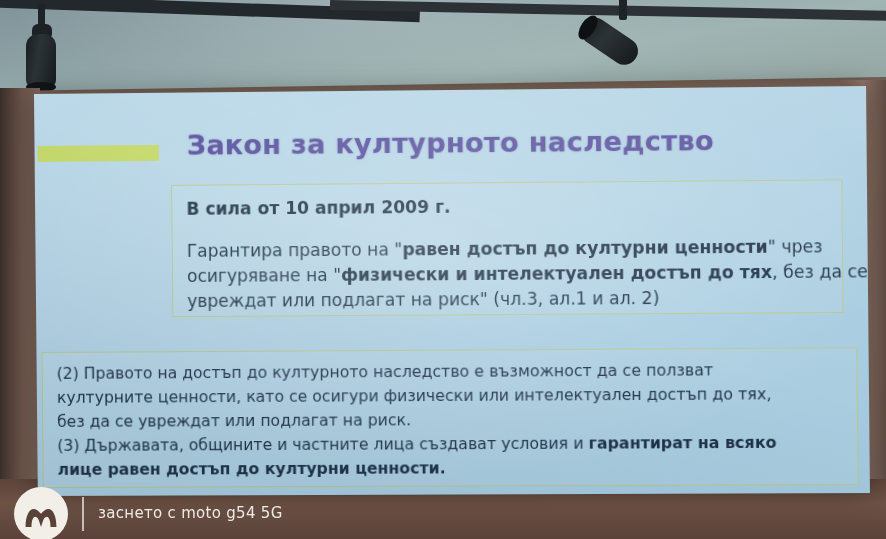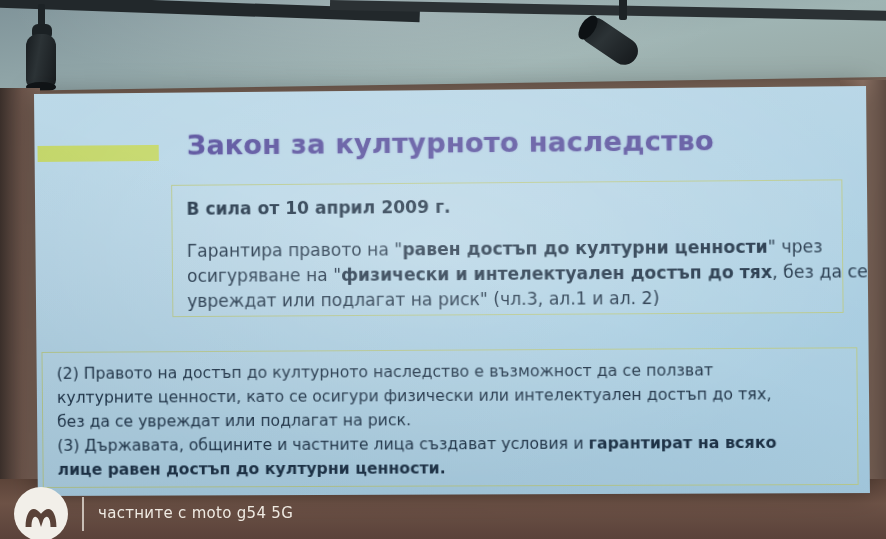--- a/index.html
+++ b/index.html
@@ -277,16 +277,16 @@
     <div id="screen-vignette"></div>
   </div>
 
   <div id="watermark">
     <div id="moto-logo">
       <svg class="bat" width="38" height="38" viewBox="0 0 64 64">
         <path d="M6 52 C6 26, 18 12, 32 30 C46 12, 58 26, 58 52 L48 52 C48 36, 42 30, 36 40 L32 52 L28 40 C22 30, 16 36, 16 52 Z" fill="#5a4238"></path>
       </svg>
     </div>
     <div id="wm-divider"></div>
-    <div id="wm-text">частните с moto g54 5G</div>
+    <div id="wm-text">заснето с moto g54 5G</div>
   </div>
 
 </div>
 
 </body></html>

